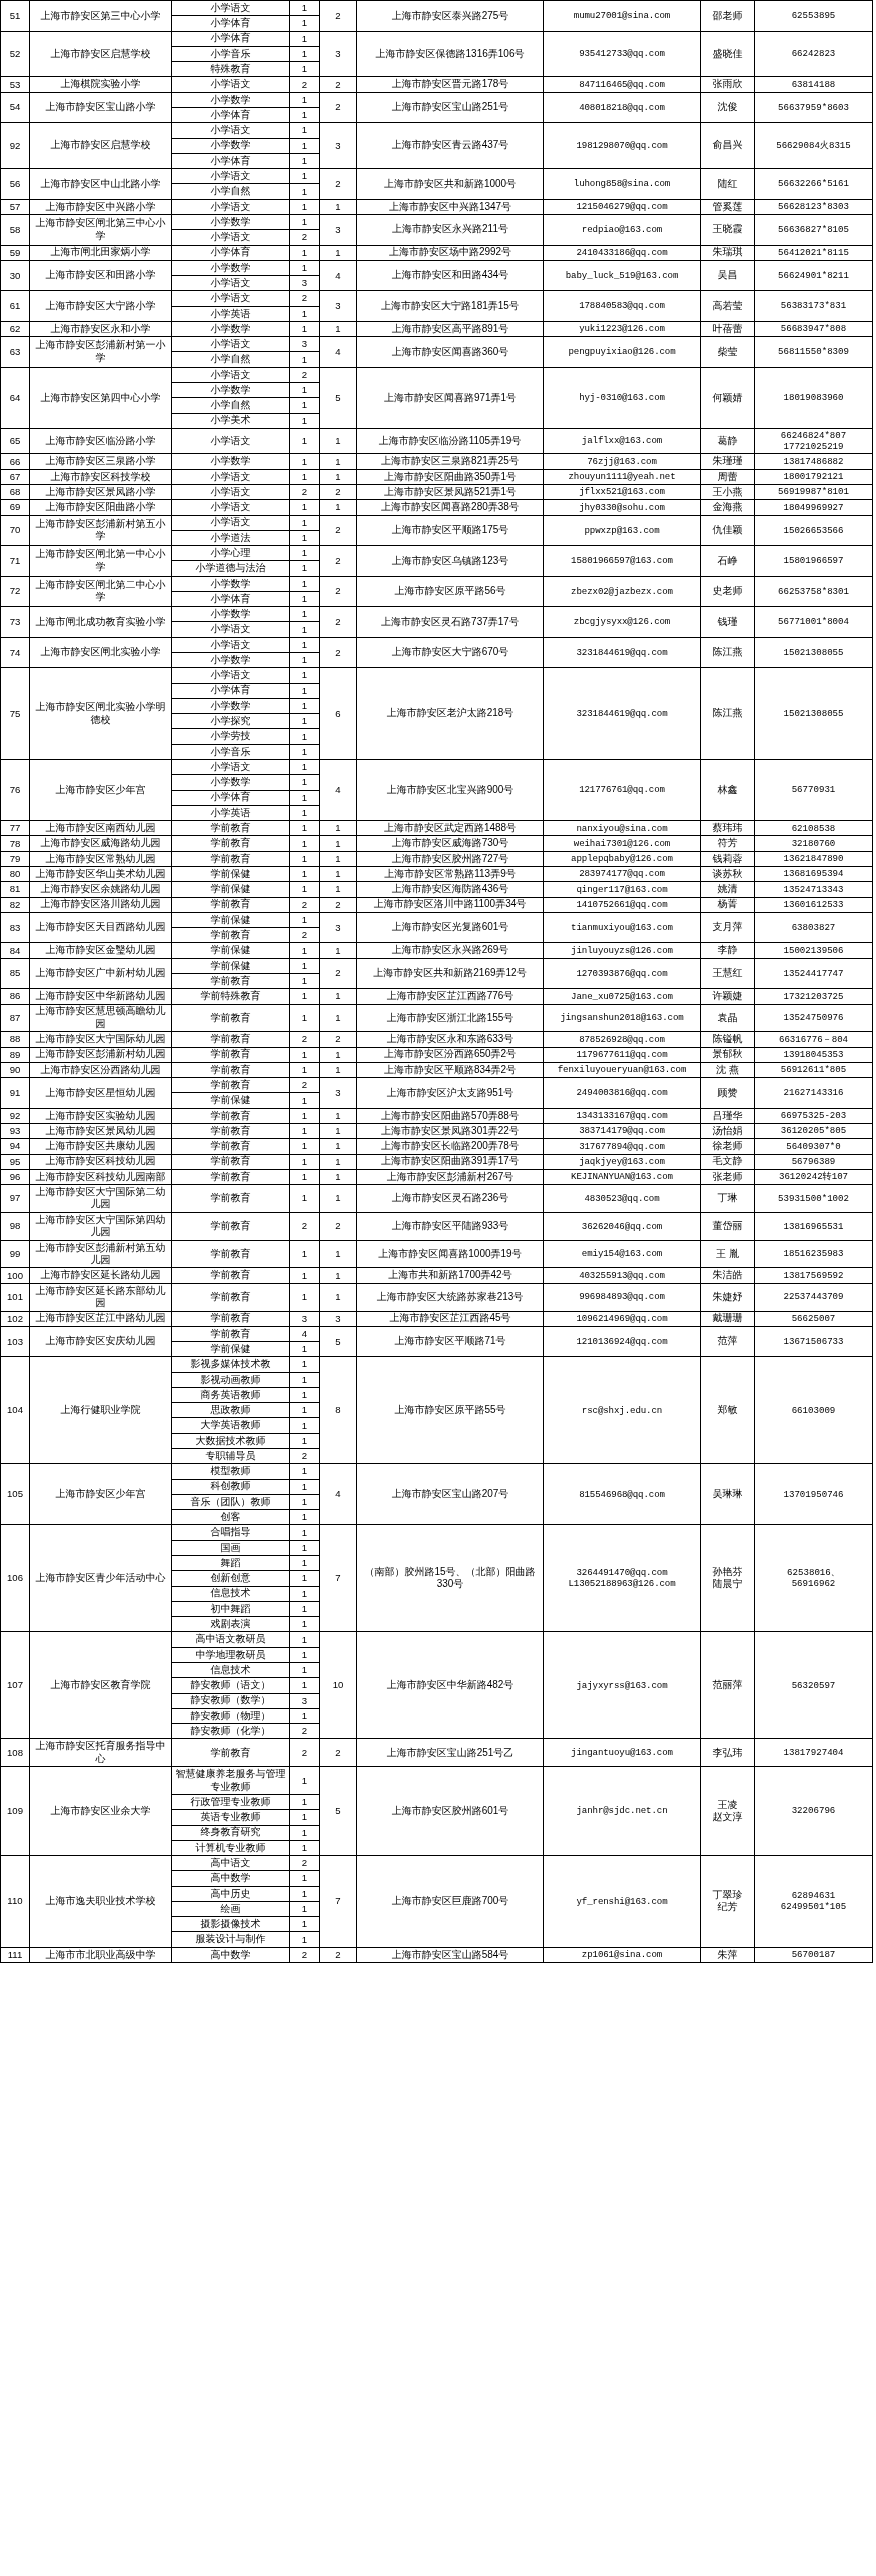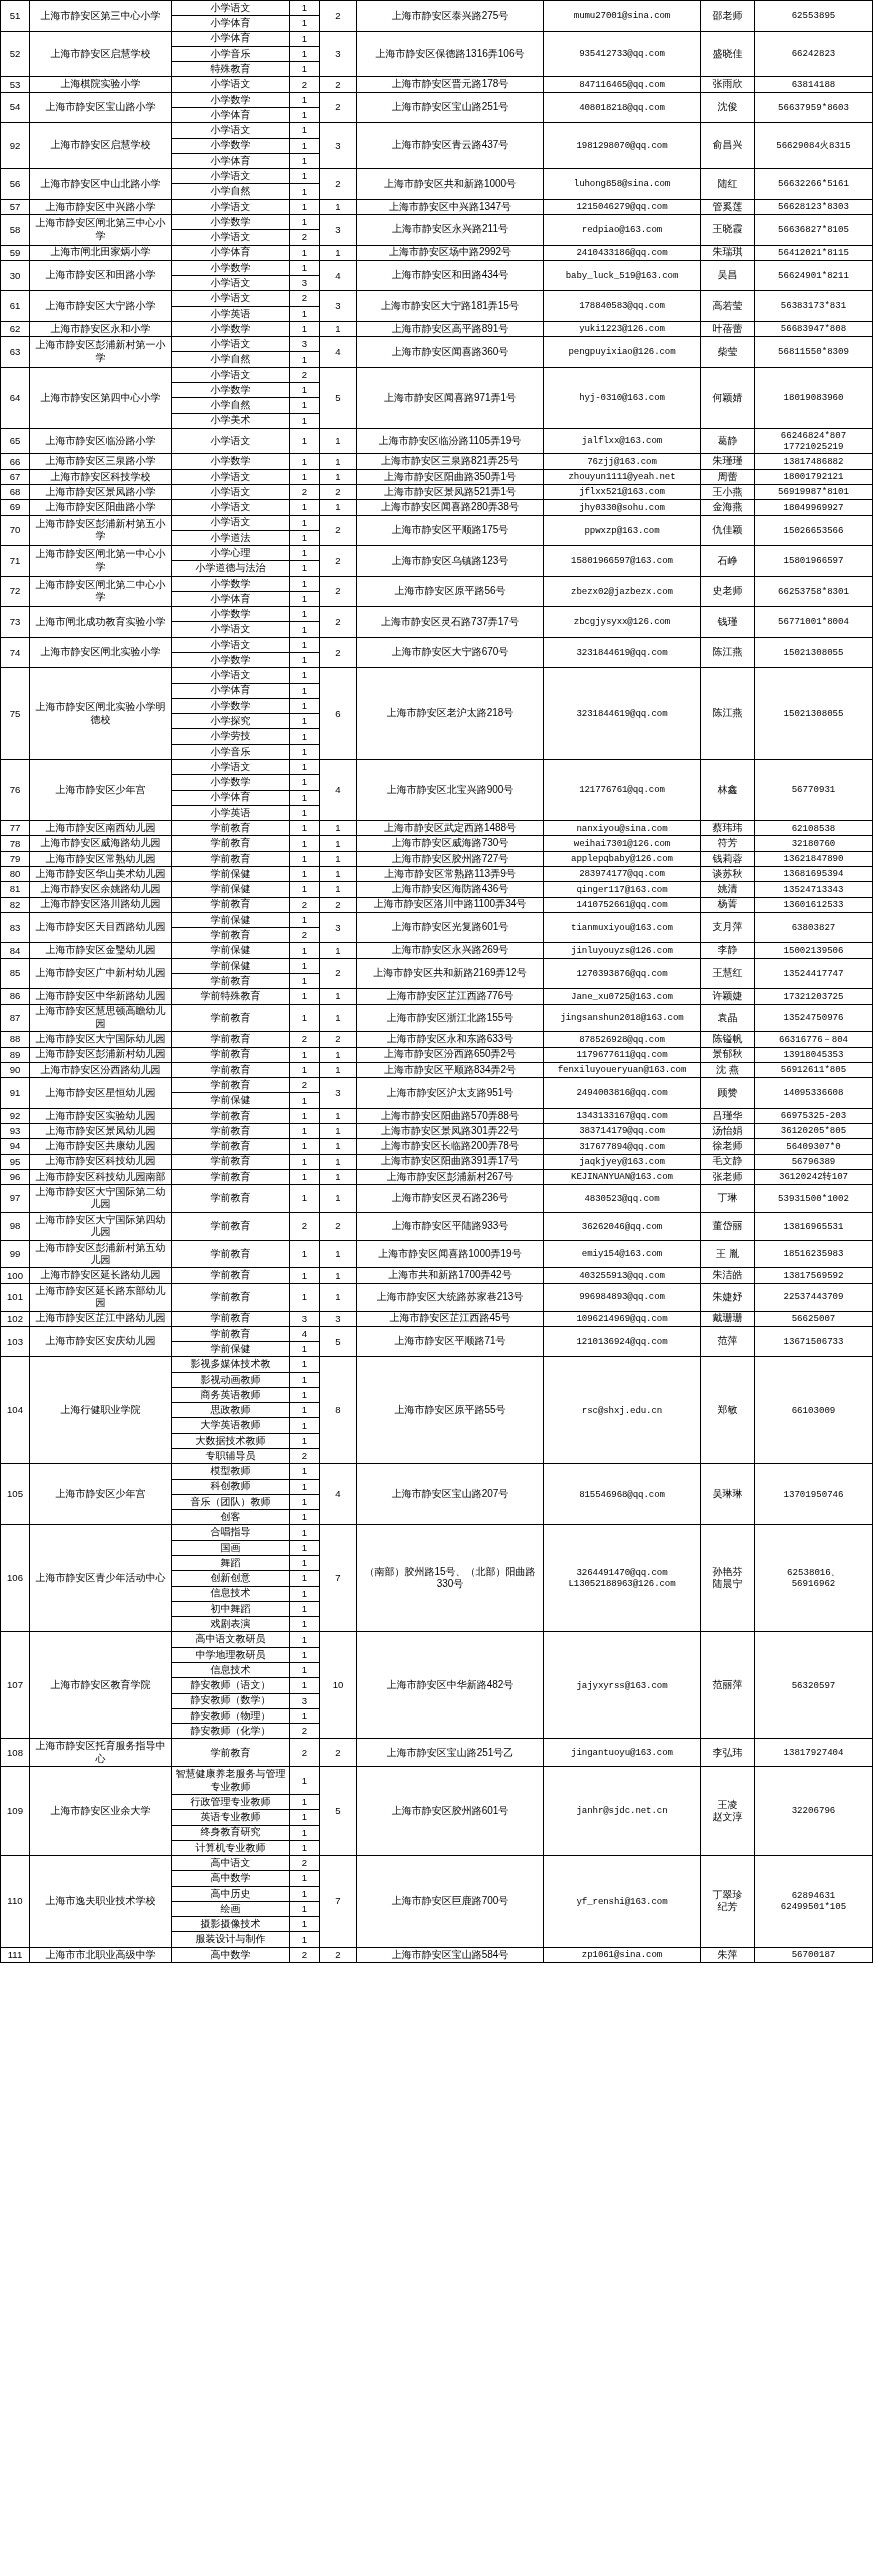--- a/index.html
+++ b/index.html
@@ -623,21 +623,21 @@
       </tr>
       <tr>
         <td class="cell-no" rowspan="2">91</td>
         <td class="cell-unit" rowspan="2">上海市静安区星恒幼儿园</td>
         <td class="cell-post">学前教育</td>
         <td class="cell-cnt">2</td>
         <td class="cell-total multiline" rowspan="2">3</td>
         <td class="cell-addr multiline" rowspan="2">上海市静安区沪太支路951号</td>
         <td class="cell-mail multiline" rowspan="2">2494003816@qq.com</td>
         <td class="cell-person multiline" rowspan="2">顾赞</td>
-        <td class="cell-tel multiline" rowspan="2">14095336608</td>
+        <td class="cell-tel multiline" rowspan="2">21627143316</td>
       </tr>
       <tr>
         <td class="cell-post">学前保健</td>
         <td class="cell-cnt">1</td>
       </tr>
       <tr>
         <td class="cell-no" rowspan="1">92</td>
         <td class="cell-unit" rowspan="1">上海市静安区实验幼儿园</td>
         <td class="cell-post">学前教育</td>
         <td class="cell-cnt">1</td>

